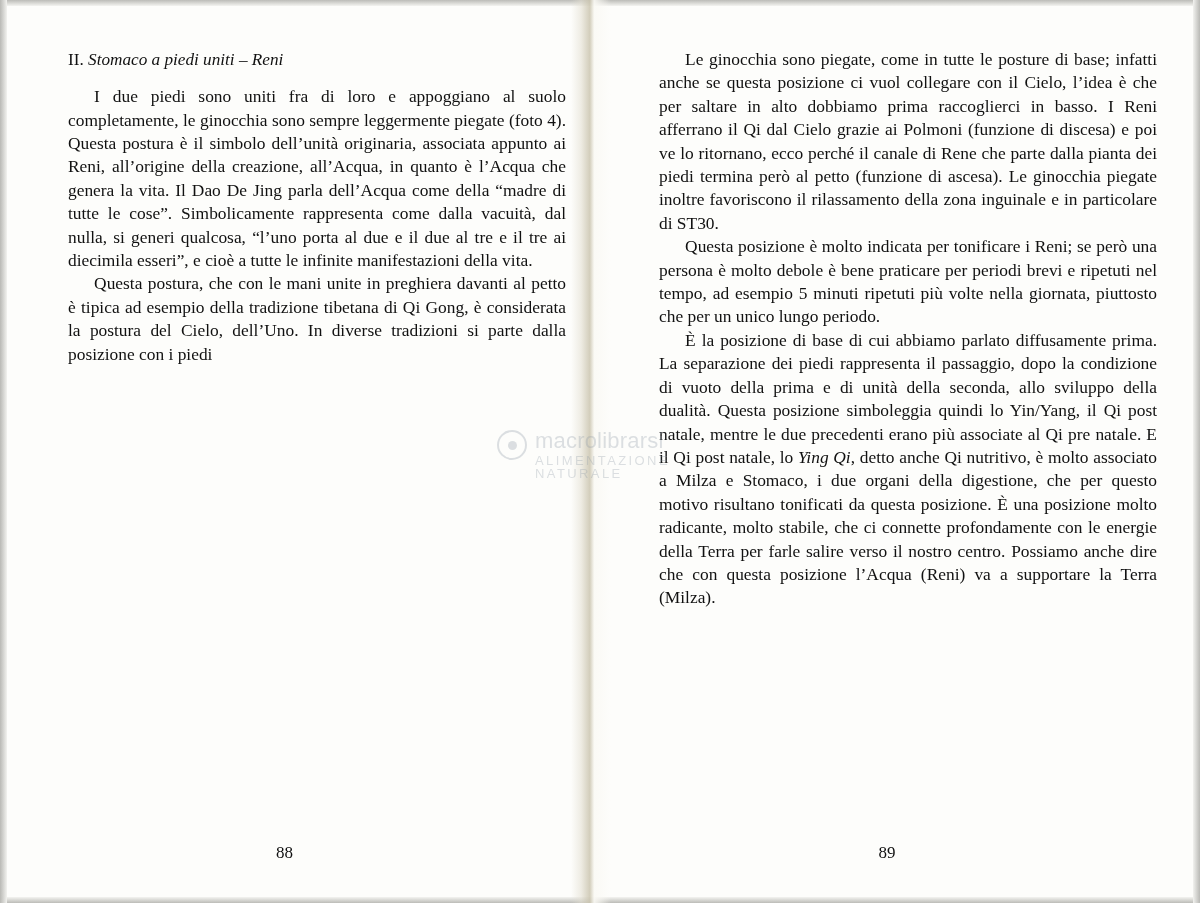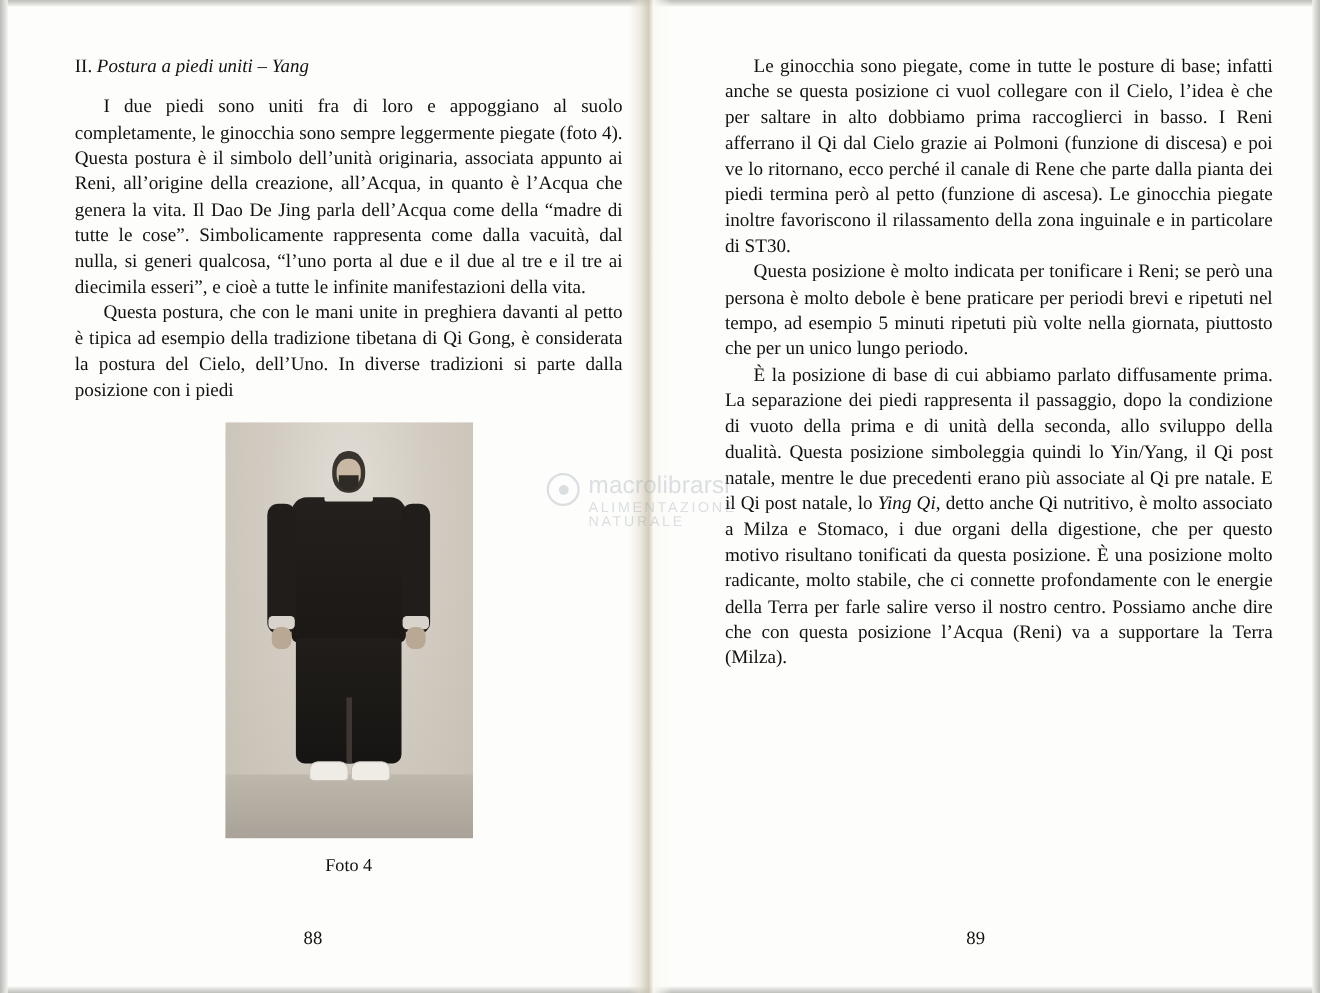--- a/index.html
+++ b/index.html
@@ -233,48 +233,26 @@
   <div class="scan-edge-top"></div>
   <div class="scan-edge-bottom"></div>
   <div class="scan-edge-left"></div>
   <div class="scan-edge-right"></div>
 
   <div class="page left">
     <div class="col">
 
       <div class="section-head">
         <span class="numeral">II.</span>
-        <span class="title">Postura a piedi uniti – Yang</span>
+        <span class="title">Stomaco a piedi uniti – Reni</span>
       </div>
 
       <p class="para first">I due piedi sono uniti fra di loro e appoggiano al suolo completamente, le ginocchia sono sempre leggermente piegate (foto 4). Questa postura è il simbolo dell’unità originaria, associata appunto ai Reni, all’origine della creazione, all’Acqua, in quanto è l’Acqua che genera la vita. Il Dao De Jing parla dell’Acqua come della “madre di tutte le cose”. Simbolicamente rappresenta come dalla vacuità, dal nulla, si generi qualcosa, “l’uno porta al due e il due al tre e il tre ai diecimila esseri”, e cioè a tutte le infinite manifestazioni della vita.</p>
       <p class="para">Questa postura, che con le mani unite in preghiera davanti al petto è tipica ad esempio della tradizione tibetana di Qi Gong, è considerata la postura del Cielo, dell’Uno. In diverse tradizioni si parte dalla posizione con i piedi</p>
 
-      <div class="figure">
-        <div class="photo">
-          <div class="ph-bg"></div>
-          <div class="ph-floor"></div>
-          <div class="ph-torso"></div>
-          <div class="ph-arm-l"></div>
-          <div class="ph-arm-r"></div>
-          <div class="ph-cuff-l"></div>
-          <div class="ph-cuff-r"></div>
-          <div class="ph-hand-l"></div>
-          <div class="ph-hand-r"></div>
-          <div class="ph-pants"></div>
-          <div class="ph-legsplit"></div>
-          <div class="ph-collar"></div>
-          <div class="ph-head"></div>
-          <div class="ph-face"></div>
-          <div class="ph-beard"></div>
-          <div class="ph-shoe-l"></div>
-          <div class="ph-shoe-r"></div>
-        </div>
-        <div class="fig-caption">Foto 4</div>
-      </div>
 
     </div>
 
     <div class="folio">88</div>
   </div>
 
   <div class="gutter"></div>
 
   <div class="page right">
     <div class="col">

